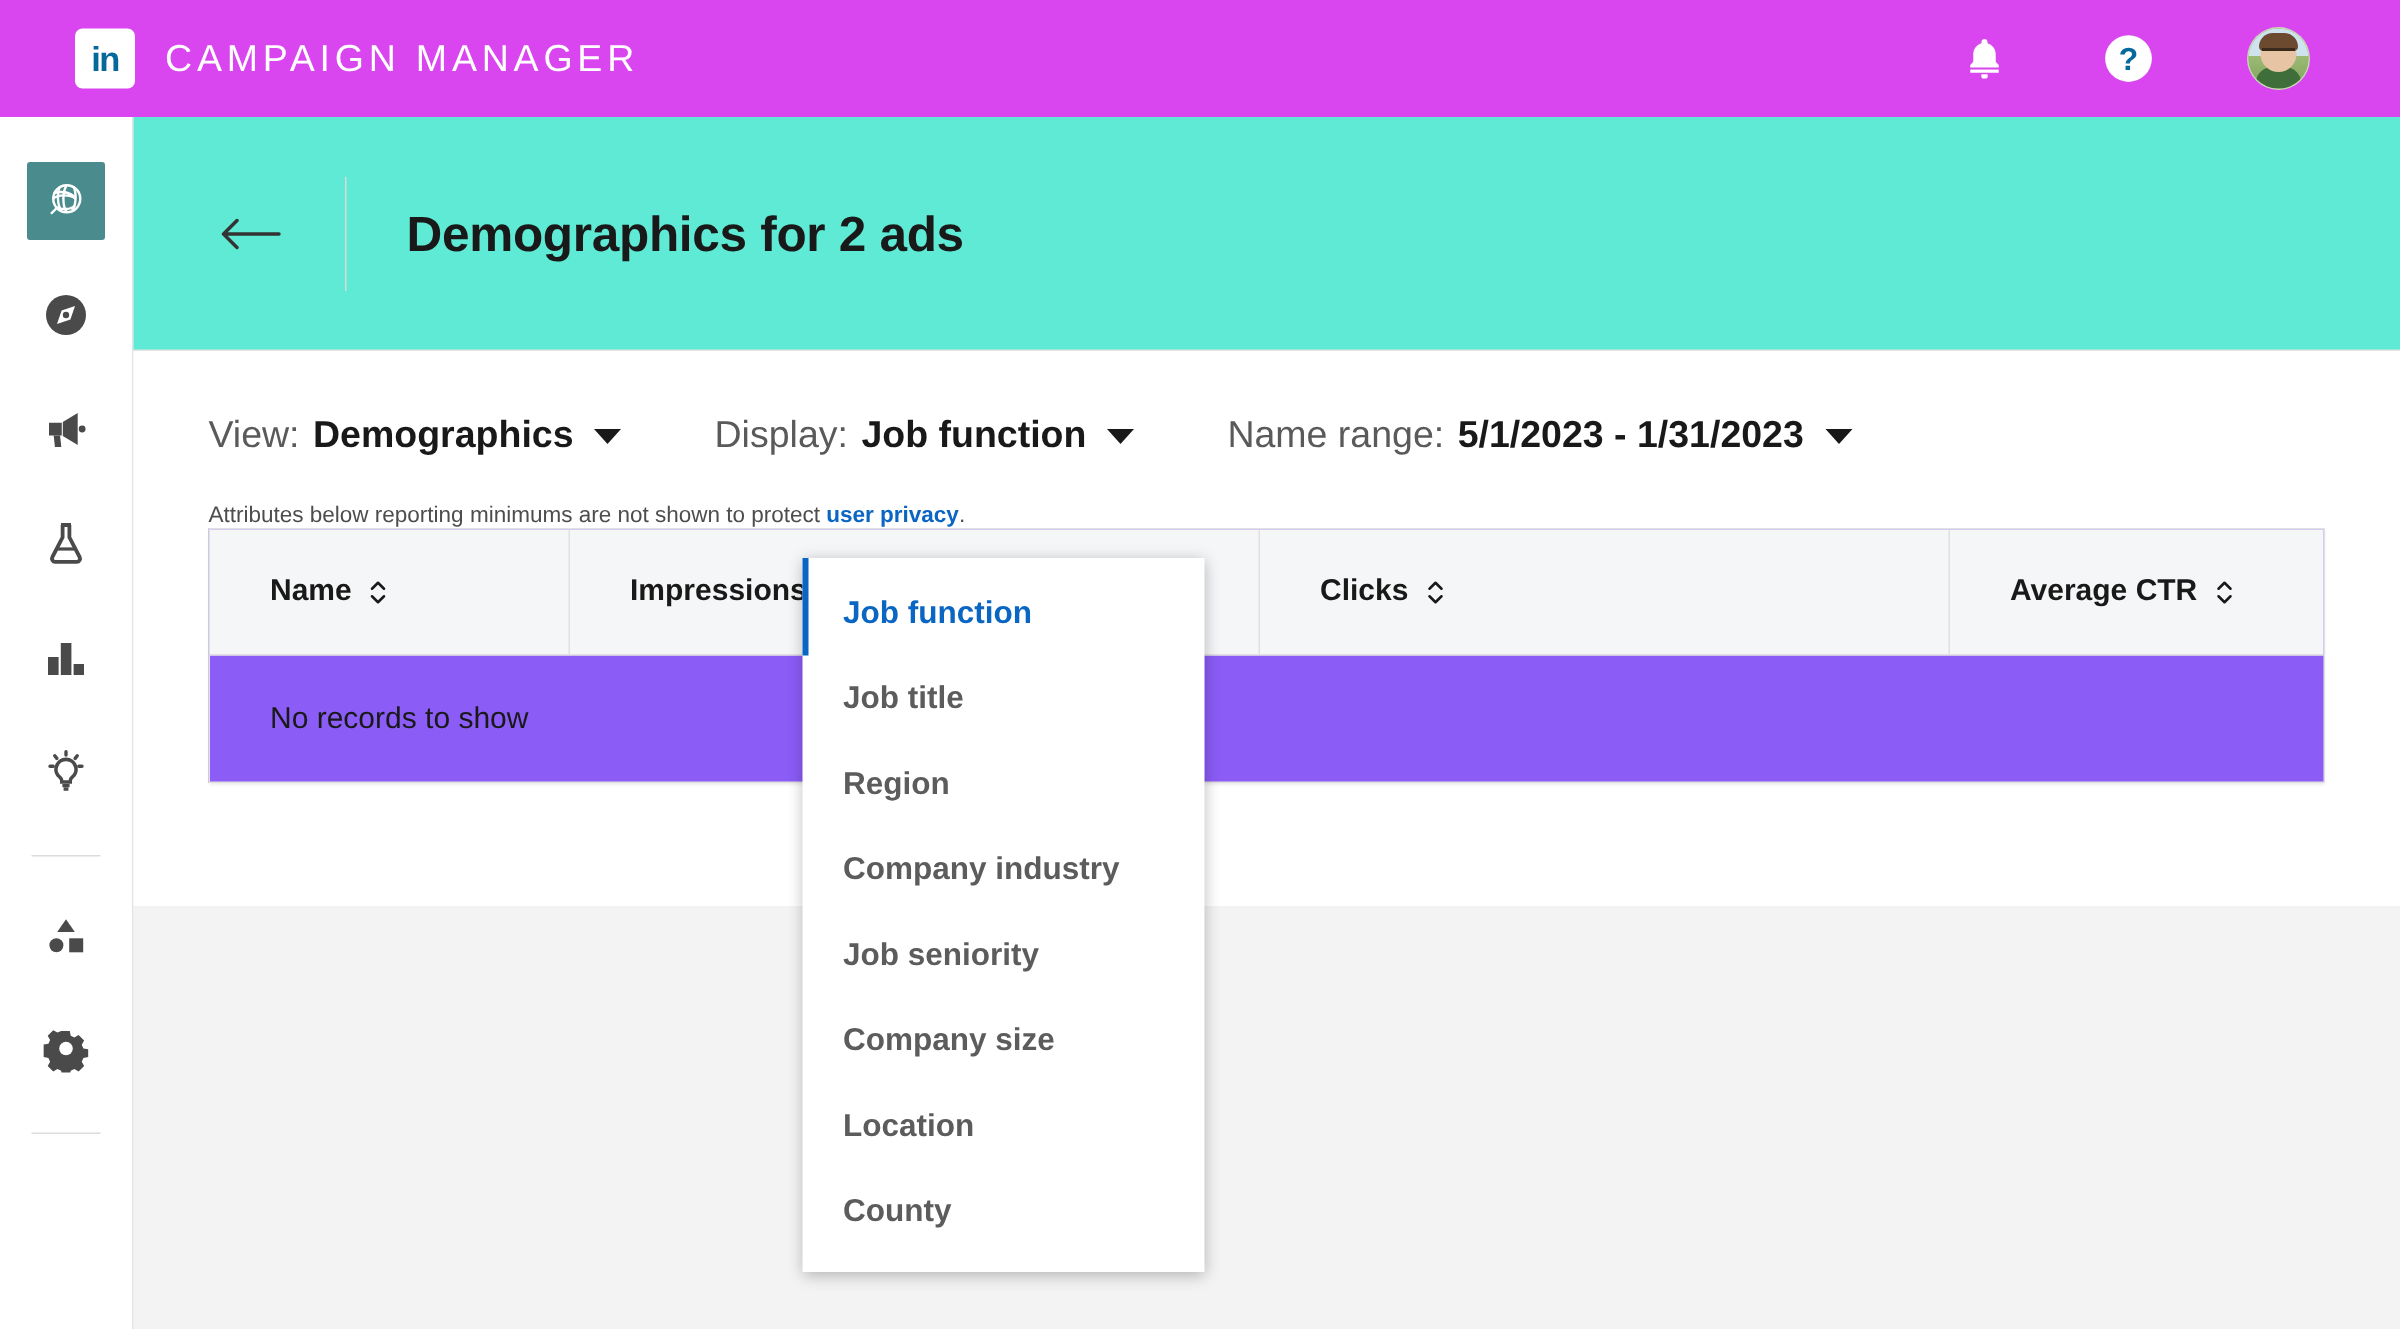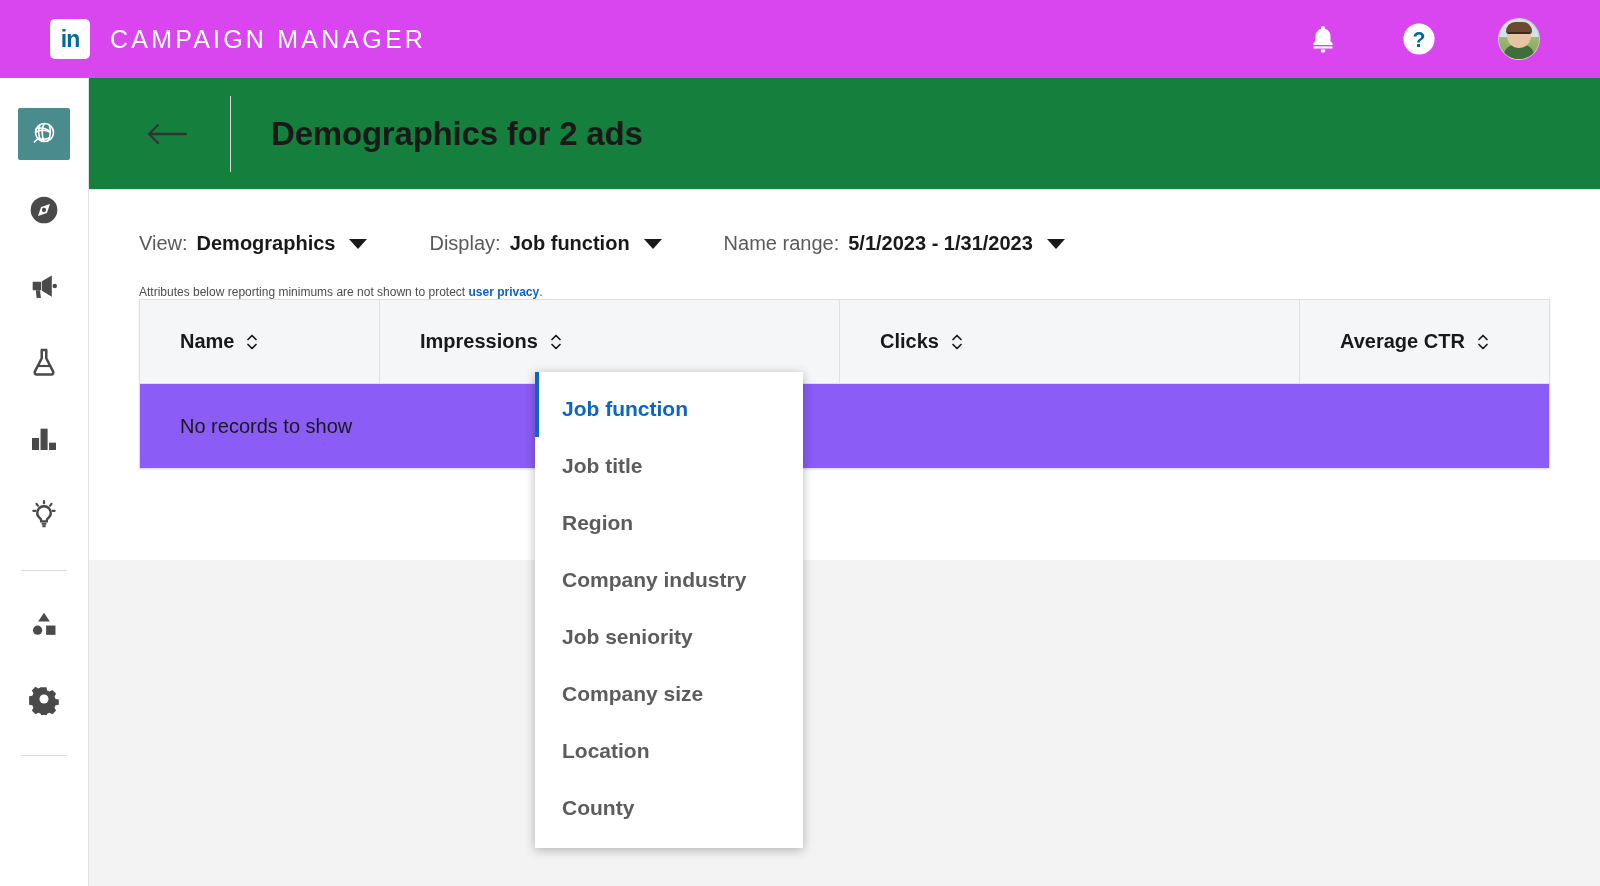--- a/index.html
+++ b/index.html
@@ -100,22 +100,22 @@
   }
 
   
   #main {
     position: absolute;
     top: 78px; left: 89px;
     width: 1511px; height: 808px;
     background: #f3f3f3;
   }
   #page-head {
-    height: 112px;
-    background: #15803d;
+    height: 156px;
+    background: #5eead4;
     border-bottom: 1px solid #e4e4e4;
     display: flex;
     align-items: center;
     padding-left: 55px;
   }
   .back-arrow { cursor: pointer; display:flex; align-items:center; }
   .head-divider {
     width: 1px; height: 76px;
     background: #d9d9d9;
     margin: 0 40px 0 40px;
@@ -132,42 +132,42 @@
     height: 370px;
     padding: 0 50px;
     position: relative;
   }
 
   
   .filters {
     display: flex;
     align-items: center;
     padding-top: 42px;
-    font-size: 20px;
+    font-size: 25px;
     color: #4d4d4d;
   }
   .filter {
     display: flex;
     align-items: center;
     cursor: pointer;
     margin-right: 62px;
   }
   .filter .lbl { color: #5a5a5a; margin-right: 9px; }
   .filter .val { color: #191919; font-weight: bold; }
   .caret {
     margin-left: 14px;
     width: 0; height: 0;
     border-left: 9px solid transparent;
     border-right: 9px solid transparent;
     border-top: 10px solid #191919;
   }
 
   .note {
     margin-top: 30px;
-    font-size: 12px;
+    font-size: 15px;
     color: #4d4d4d;
   }
   .note a { color: #0a66c2; font-weight: bold; text-decoration: none; }
 
   
   .table {
     border: 1px solid #e0e0e0;
     background: #8b5cf6;
     box-shadow: 0 1px 2px rgba(0,0,0,.09);
     text-align: center;

